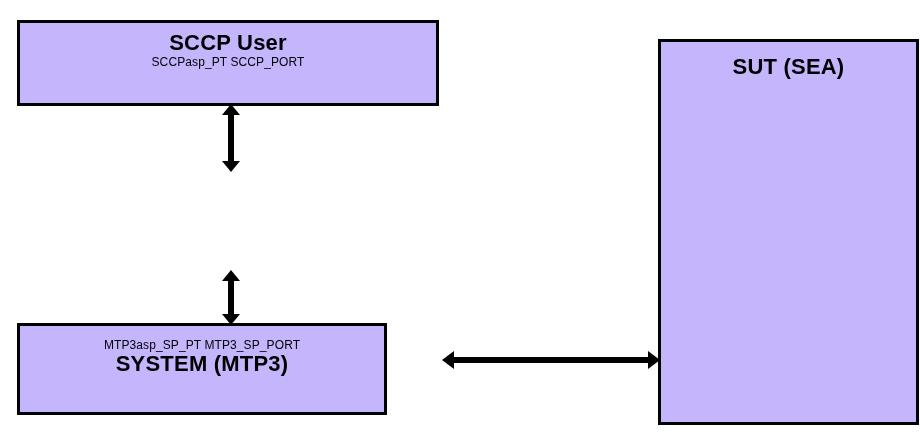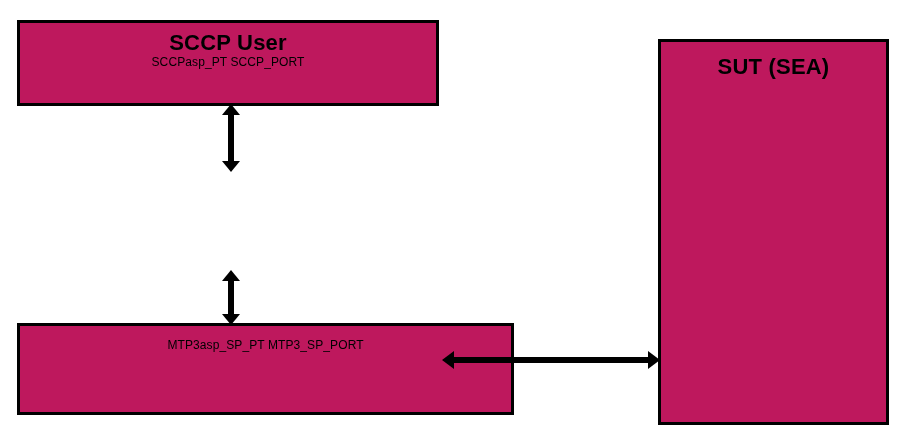--- a/index.html
+++ b/index.html
@@ -13,21 +13,21 @@
     height: 447px;
     background: #ffffff;
     overflow: hidden;
     font-family: "Liberation Sans", sans-serif;
     color: #000000;
   }
   .box {
     position: absolute;
     box-sizing: border-box;
     border: 3px solid #000000;
-    background: #be185d;
+    background: #c4b5fd;
   }
   .box-lines {
     position: absolute;
     left: 0;
     right: 0;
     text-align: center;
     line-height: 1.12;
   }
   .line-title {
     font-size: 22px;
@@ -38,22 +38,22 @@
   .line-sub {
     font-size: 12px;
     font-weight: normal;
     letter-spacing: 0.1px;
     white-space: nowrap;
   }
 
   
   #box-sccp-user { left: 17px;  top: 20px;  width: 422px; height: 86px; }
   #box-sccp      { left: 17px;  top: 170px; width: 422px; height: 101px; }
-  #box-system    { left: 17px;  top: 323px; width: 497px; height: 92px; }
-  #box-sut       { left: 658px; top: 39px;  width: 231px; height: 386px; }
+  #box-system    { left: 17px;  top: 323px; width: 370px; height: 92px; }
+  #box-sut       { left: 658px; top: 39px;  width: 261px; height: 386px; }
 
   
   #box-sccp-user .box-lines { top: 8px; }
   #box-sccp      .box-lines { top: 8px; }
   #box-system    .box-lines { top: 13px; }
   #box-sut       .box-lines { top: 13px; }
 
   
   .v-arrow {
     position: absolute;
@@ -119,20 +119,21 @@
     <div class="box-lines">
       <div class="line-title">SCCP User</div>
       <div class="line-sub">SCCPasp_PT SCCP_PORT</div>
     </div>
   </div>
 
 
   <div class="box" id="box-system">
     <div class="box-lines">
       <div class="line-sub">MTP3asp_SP_PT  MTP3_SP_PORT</div>
+      <div class="line-title">SYSTEM (MTP3)</div>
     </div>
   </div>
 
   <div class="box" id="box-sut">
     <div class="box-lines">
       <div class="line-title">SUT (SEA)</div>
     </div>
   </div>
 
   <div class="v-arrow" id="arrow-user-sccp">

